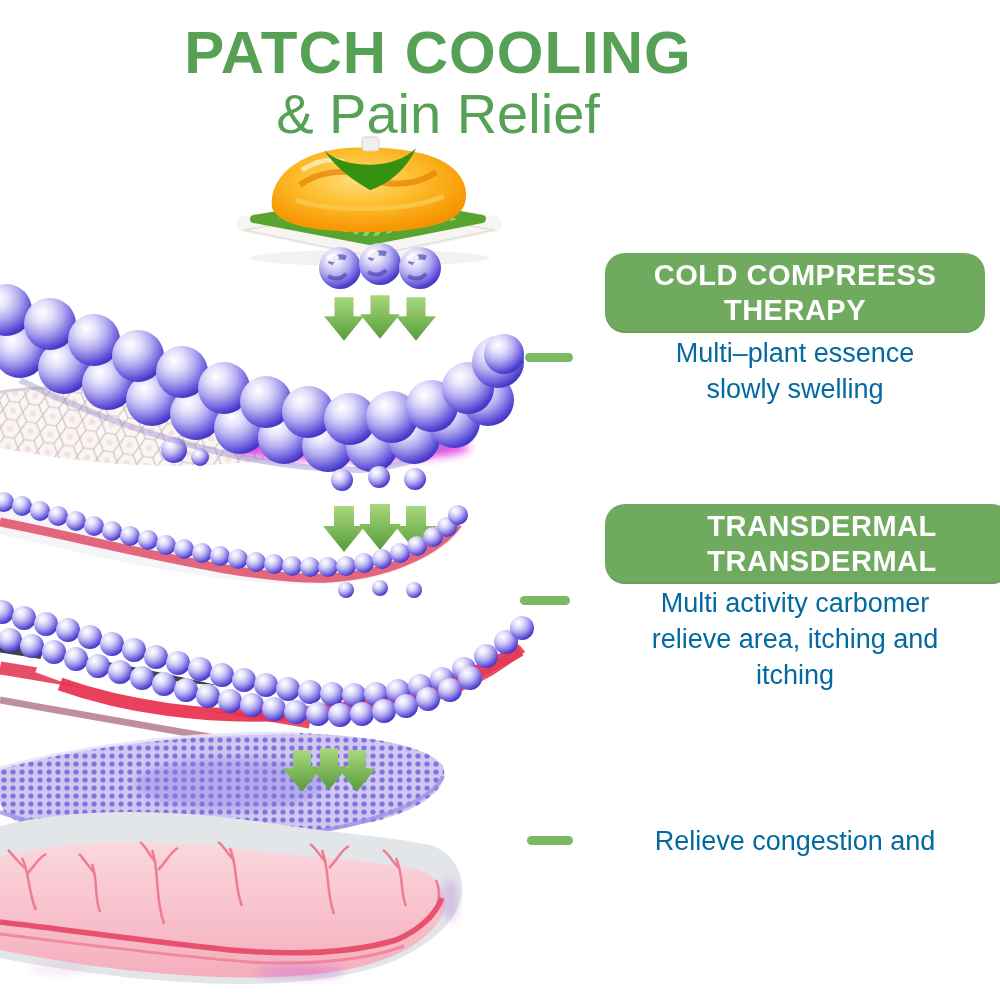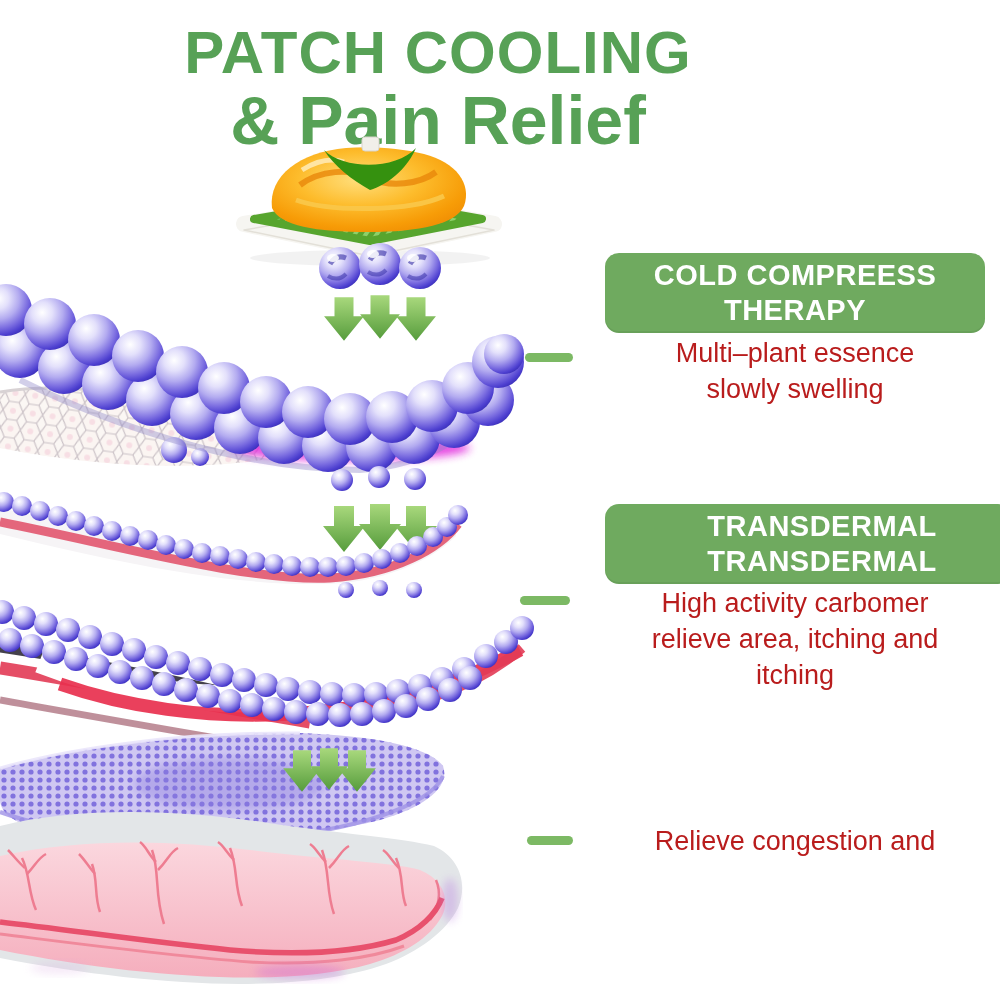--- a/index.html
+++ b/index.html
@@ -6,45 +6,45 @@
   body{
     width:1000px;height:1000px;background:#ffffff;
     font-family:"Liberation Sans", sans-serif;
     position:relative;overflow:hidden;
   }
   .canvas{position:absolute;inset:0;width:1000px;height:1000px;}
 
   
   .title{position:absolute;top:22px;left:0;width:876px;text-align:center;color:#57a156;}
   .title .l1{display:block;font-size:60px;font-weight:700;letter-spacing:1px;line-height:1.04;}
-  .title .l2{display:block;font-size:68px;font-weight:700;line-height:1.06;}
+  .title .l2{display:block;font-size:56px;font-weight:400;line-height:1.06;}
 
   
   .illus{position:absolute;left:0;top:0;width:560px;height:1000px;}
 
   
   .connector{position:absolute;height:9px;border-radius:5px;background:#7cb964;}
   .cn1{left:525px;top:353px;width:48px;}
   .cn2{left:520px;top:596px;width:50px;}
   .cn3{left:527px;top:836px;width:46px;}
 
   
   .badge{
     position:absolute;left:605px;width:380px;height:80px;
-    background:#6faa5f;border-radius:14px;
+    background:#6faa5f;border-radius:20px;
     display:flex;flex-direction:column;justify-content:center;align-items:center;
     color:#ffffff;font-weight:700;font-size:29px;line-height:1.22;letter-spacing:.5px;
     text-align:center;box-shadow:inset 0 -2px 0 rgba(0,0,0,.06);
   }
   .badge .bl{display:block;}
   .b1{top:253px;} .b2{top:504px;padding-left:27px;} .b3{top:732px;}
 
   .desc{
     position:absolute;left:605px;width:380px;margin:0;
-    text-align:center;color:#b91c1c;font-size:27px;font-weight:400;line-height:1.33;
+    text-align:center;color:#0369a1;font-size:27px;font-weight:400;line-height:1.33;
   }
   .desc .dl{display:block;}
   .d1{top:336px;} .d2{top:586px;} .d3{top:824px;}
 </style>
 </head>
 <body>
 
 <div class="canvas">
 
   <div class="title">
@@ -324,21 +324,21 @@
     <span class="dl">Multi–plant essence</span>
     <span class="dl">slowly swelling</span>
     <span class="dl"></span>
   </p>
 
   <div class="badge b2">
     <span class="bl">TRANSDERMAL</span>
     <span class="bl">TRANSDERMAL</span>
   </div>
   <p class="desc d2">
-    <span class="dl">High activity carbomer</span>
+    <span class="dl">Multi activity carbomer</span>
     <span class="dl">relieve area, itching and</span>
     <span class="dl">itching</span>
   </p>
 
   <p class="desc d3">
     <span class="dl">Relieve congestion and</span>
     <span class="dl"></span>
   </p>
 
 </div>

